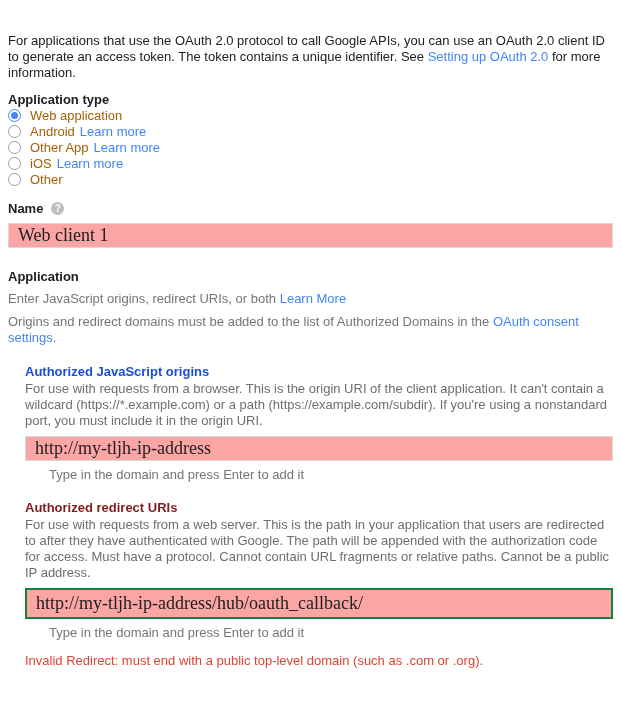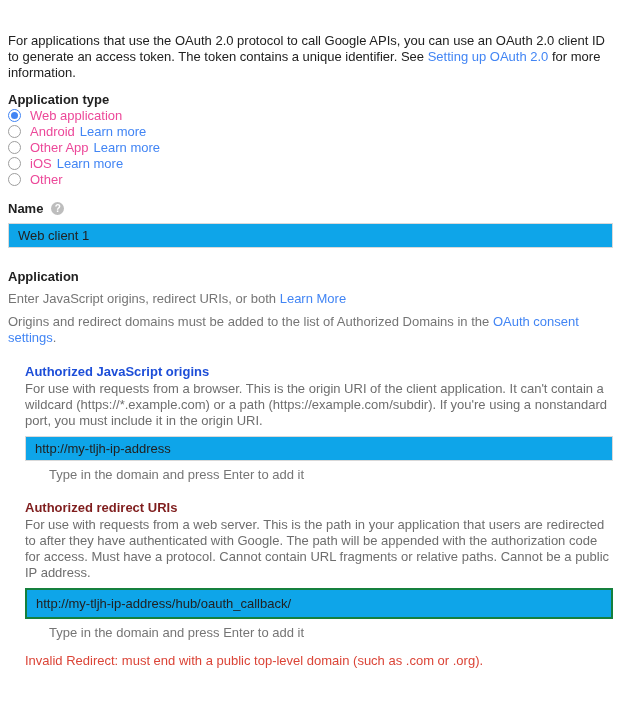--- a/index.html
+++ b/index.html
@@ -57,21 +57,21 @@
     background: #fff;
   }
   .radio-row.checked .radio-circle { border-color: #4285f4; }
   .radio-row.checked .radio-circle::after {
     content: "";
     position: absolute; left: 2px; top: 2px;
     width: 7px; height: 7px;
     border-radius: 50%;
     background: #4285f4;
   }
-  .radio-label { color: #ec4899; }
+  .radio-label { color: #a16207; }
   .radio-row .link { margin-left: 5px; }
   
   .name-block { margin-top: 14px; }
   .label-row { display: flex; align-items: center; }
   .help-icon {
     width: 13px; height: 13px;
     margin-left: 8px;
     border-radius: 50%;
     background: #bdbdbd;
     color: #fff;
@@ -79,25 +79,25 @@
     display: flex; align-items: center; justify-content: center;
     cursor: pointer;
   }
   .text-input {
     display: block;
     width: 605px;
     height: 25px;
     margin-top: 7px;
     border: 1px solid #d9d9d9;
     padding: 0 9px;
-    font-family: Liberation Sans, sans-serif;
-    font-size: 13px;
+    font-family: Liberation Serif, serif;
+    font-size: 18px;
     color: #212121;
     outline: none;
-    background: #0ea5e9;
+    background: #fca5a5;
   }
   
   .restrictions { margin-top: 21px; }
   .gray-line { margin-top: 7px; color: #757575; line-height: 16px; }
   .gray-line:first-of-type { margin-top: 6px; }
   
   .subsection { margin-left: 17px; margin-top: 18px; }
   .subsection .sub-title { font-weight: bold; color: #1d4ed8; }
   .subsection .sub-title.error-title { color: #7f1d1d; }
   .sub-desc { margin-top: 2px; color: #6e6e6e; line-height: 16px; max-width: 588px; }

